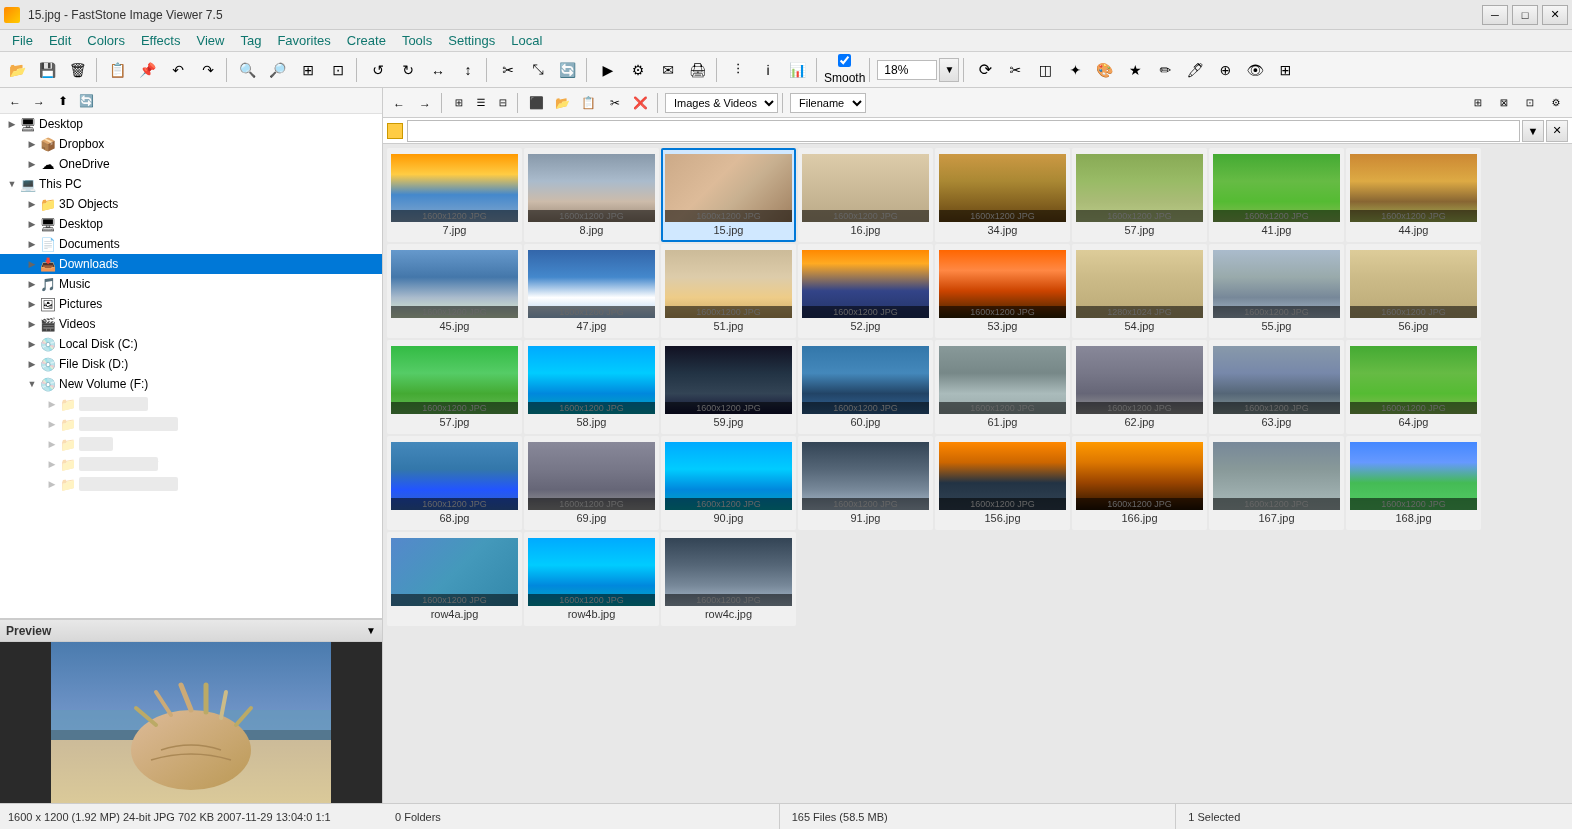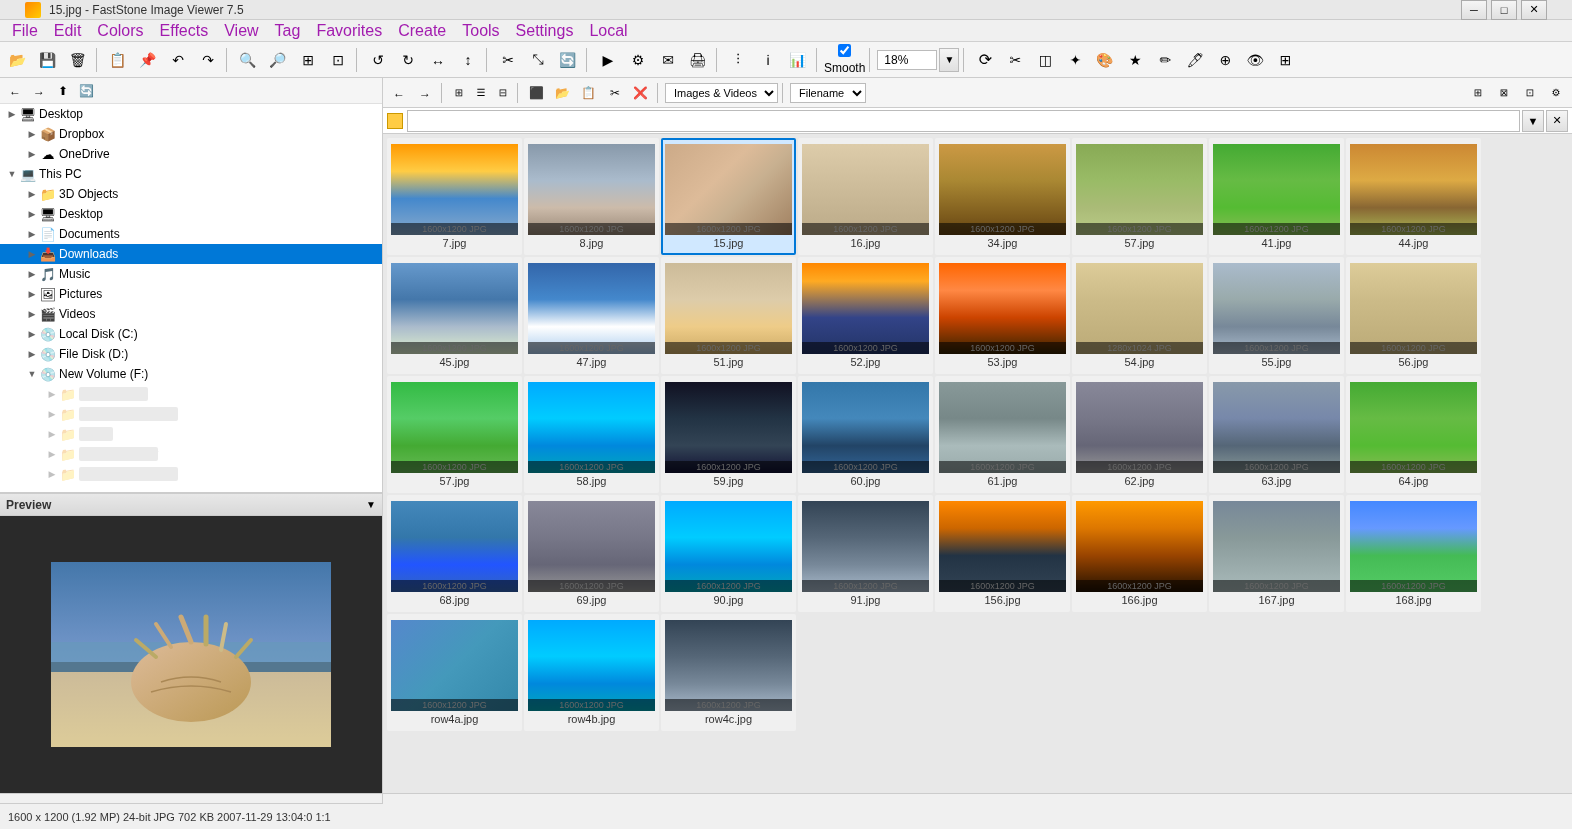--- a/index.html
+++ b/index.html
@@ -1,28 +1,28 @@
 <!DOCTYPE html>
 <html><head>
   <meta charset="utf-8">
   <style>
     * { box-sizing: border-box; margin: 0; padding: 0; }
     body { font-family: 'Segoe UI', Tahoma, sans-serif; font-size: 12px; background: #f0f0f0; overflow: hidden; width: 1572px; height: 829px; }
     
     
-    #titlebar { background: #e8e8e8; height: 20px; display: flex; align-items: center; padding: 0 25px; border-bottom: 1px solid #ccc; justify-content: space-between; }
+    #titlebar { background: #e8e8e8; height: 30px; display: flex; align-items: center; padding: 0 4px; border-bottom: 1px solid #ccc; justify-content: space-between; }
     #titlebar .title-left { display: flex; align-items: center; gap: 8px; }
     #titlebar .title-icon { width: 16px; height: 16px; background: linear-gradient(135deg, #ff8800, #ffcc00); border-radius: 2px; }
     #titlebar .title-text { font-size: 12px; color: #333; }
     #titlebar .window-controls { display: flex; gap: 4px; }
     #titlebar .wc-btn { width: 26px; height: 20px; border: 1px solid #ababab; background: linear-gradient(to bottom, #f5f5f5, #e0e0e0); display: flex; align-items: center; justify-content: center; cursor: pointer; font-size: 11px; }
     
     
     #menubar { background: #f0f0f0; height: 22px; display: flex; align-items: center; border-bottom: 1px solid #d0d0d0; padding: 0 4px; }
-    .menu-item { padding: 2px 8px; cursor: pointer; font-size: 16px; color: #a21caf; text-align: right; }
+    .menu-item { padding: 2px 8px; cursor: pointer; font-size: 13px; color: #0f766e; text-align: right; }
     
     
     #toolbar { background: #f5f5f5; height: 36px; border-bottom: 1px solid #ccc; display: flex; align-items: center; padding: 2px 4px; gap: 2px; overflow: hidden; }
     .tb-btn { width: 28px; height: 28px; border: 1px solid transparent; background: transparent; cursor: pointer; display: flex; align-items: center; justify-content: center; font-size: 14px; border-radius: 2px; }
     .tb-sep { width: 4px; border-left: 1px solid #bbb; height: 24px; margin: 0 2px; }
     .tb-smooth { display: flex; align-items: center; gap: 4px; font-size: 12px; flex-direction: column; }
     .tb-smooth input[type=checkbox] { margin: 0; }
     .tb-zoom { background: white; border: 1px solid #bbb; padding: 2px 6px; font-size: 12px; width: 60px; }
     .tb-zoom-btn { width: 20px; height: 24px; border: 1px solid #bbb; background: linear-gradient(to bottom, #f5f5f5, #e0e0e0); cursor: pointer; display: flex; align-items: center; justify-content: center; font-size: 10px; }
     
@@ -37,21 +37,21 @@
     #tree-panel .tree-scroll { height: 100%; overflow-y: auto; overflow-x: hidden; }
     .tree-toolbar { height: 26px; background: #f5f5f5; border-bottom: 1px solid #e0e0e0; display: flex; align-items: center; padding: 0 4px; gap: 2px; }
     .tree-tb-btn { width: 22px; height: 22px; border: 1px solid transparent; background: transparent; cursor: pointer; display: flex; align-items: center; justify-content: center; font-size: 12px; }
     .tree-item { display: flex; align-items: center; padding: 2px 0; cursor: pointer; white-space: nowrap; user-select: none; }
     .tree-item.selected { background: #0078d7; color: white; }
     .tree-expander { width: 16px; height: 16px; display: inline-flex; align-items: center; justify-content: center; font-size: 9px; color: #666; cursor: pointer; }
     .tree-icon { width: 16px; height: 16px; margin-right: 3px; display: inline-flex; align-items: center; justify-content: center; font-size: 13px; }
     .tree-label { font-size: 12px; }
     
     
-    #preview-panel { height: 300px; border-top: 1px solid #ccc; background: #f0f0f0; display: flex; flex-direction: column; }
+    #preview-panel { height: 184px; border-top: 1px solid #ccc; background: #f0f0f0; display: flex; flex-direction: column; }
     .preview-header { background: linear-gradient(to bottom, #e8e8e8, #d8d8d8); height: 22px; border-bottom: 1px solid #ccc; display: flex; align-items: center; padding: 0 6px; justify-content: space-between; }
     .preview-header-title { font-size: 12px; font-weight: bold; color: #333; }
     .preview-header-btn { font-size: 10px; cursor: pointer; }
     #preview-img { flex: 1; display: flex; align-items: center; justify-content: center; background: #2a2a2a; overflow: hidden; }
     
     
     #right-panel { flex: 1; display: flex; flex-direction: column; background: #e8e8e8; }
     
     
     #right-toolbar { height: 30px; background: #f5f5f5; border-bottom: 1px solid #ccc; display: flex; align-items: center; padding: 0 4px; gap: 2px; }
@@ -61,21 +61,21 @@
     
     
     #address-bar { height: 26px; background: white; border-bottom: 1px solid #ccc; display: flex; align-items: center; padding: 2px 4px; gap: 2px; }
     #address-bar input { flex: 1; border: 1px solid #bbb; padding: 2px 6px; font-size: 12px; height: 22px; }
     #address-bar .addr-btn { width: 22px; height: 22px; border: 1px solid #bbb; background: linear-gradient(to bottom, #f5f5f5, #e0e0e0); cursor: pointer; display: flex; align-items: center; justify-content: center; font-size: 11px; }
     
     
     #thumb-grid { flex: 1; overflow-y: scroll; padding: 4px; display: flex; flex-wrap: wrap; align-content: flex-start; gap: 2px; background: #e8e8e8; }
     .thumb-item { width: 135px; display: flex; flex-direction: column; align-items: center; padding: 4px; cursor: pointer; border: 2px solid transparent; border-radius: 2px; background: #f0f0f0; }
     .thumb-item.selected { border-color: #0078d7; background: #d0e8ff; }
-    .thumb-img { width: 127px; height: 91px; display: flex; flex-direction: column; align-items: center; justify-content: flex-end; position: relative; overflow: hidden; }
+    .thumb-img { width: 127px; height: 68px; display: flex; flex-direction: column; align-items: center; justify-content: flex-end; position: relative; overflow: hidden; }
     .thumb-meta { font-size: 9px; color: #666; background: rgba(0,0,0,0.55); width: 100%; text-align: center; padding: 1px 0; position: absolute; bottom: 0; }
     .thumb-name { font-size: 11px; color: #333; margin-top: 2px; text-align: center; }
     
     
     #bottom-bar { height: 26px; background: #f0f0f0; border-top: 1px solid #ccc; display: flex; align-items: center; width: 100%; }
     .bottom-left { width: 383px; border-right: 1px solid #ccc; padding: 0 8px; font-size: 11px; color: #333; display: flex; align-items: center; height: 100%; }
     .bottom-right { flex: 1; display: flex; align-items: center; height: 100%; }
     .status-section { flex: 1; border-right: 1px solid #ccc; padding: 0 12px; font-size: 11px; color: #333; height: 100%; display: flex; align-items: center; }
     .status-section:last-child { border-right: none; }
 
@@ -615,17 +615,28 @@
         </div>
       </div>
 
   </div>
 </div>
 
 <div id="bottom-bar">
   <div class="bottom-left">
     <span>15.jpg [ 3 / 165 ]</span>
   </div>
+  <div class="bottom-right">
+    <div class="status-section">
+      <span>0 Folders</span>
+    </div>
+    <div class="status-section">
+      <span>165 Files (58.5 MB)</span>
+    </div>
+    <div class="status-section">
+      <span>1 Selected</span>
+    </div>
+  </div>
 </div>
 
 <div style="position:fixed;bottom:0;left:0;width:383px;height:26px;background:#f0f0f0;border-top:1px solid #ccc;display:flex;align-items:center;padding:0 8px;font-size:11px;color:#333;z-index:10;">
   <span>1600 x 1200 (1.92 MP)  24-bit  JPG  702 KB  2007-11-29 13:04:0  1:1</span>
 </div>
 
 </body></html>

